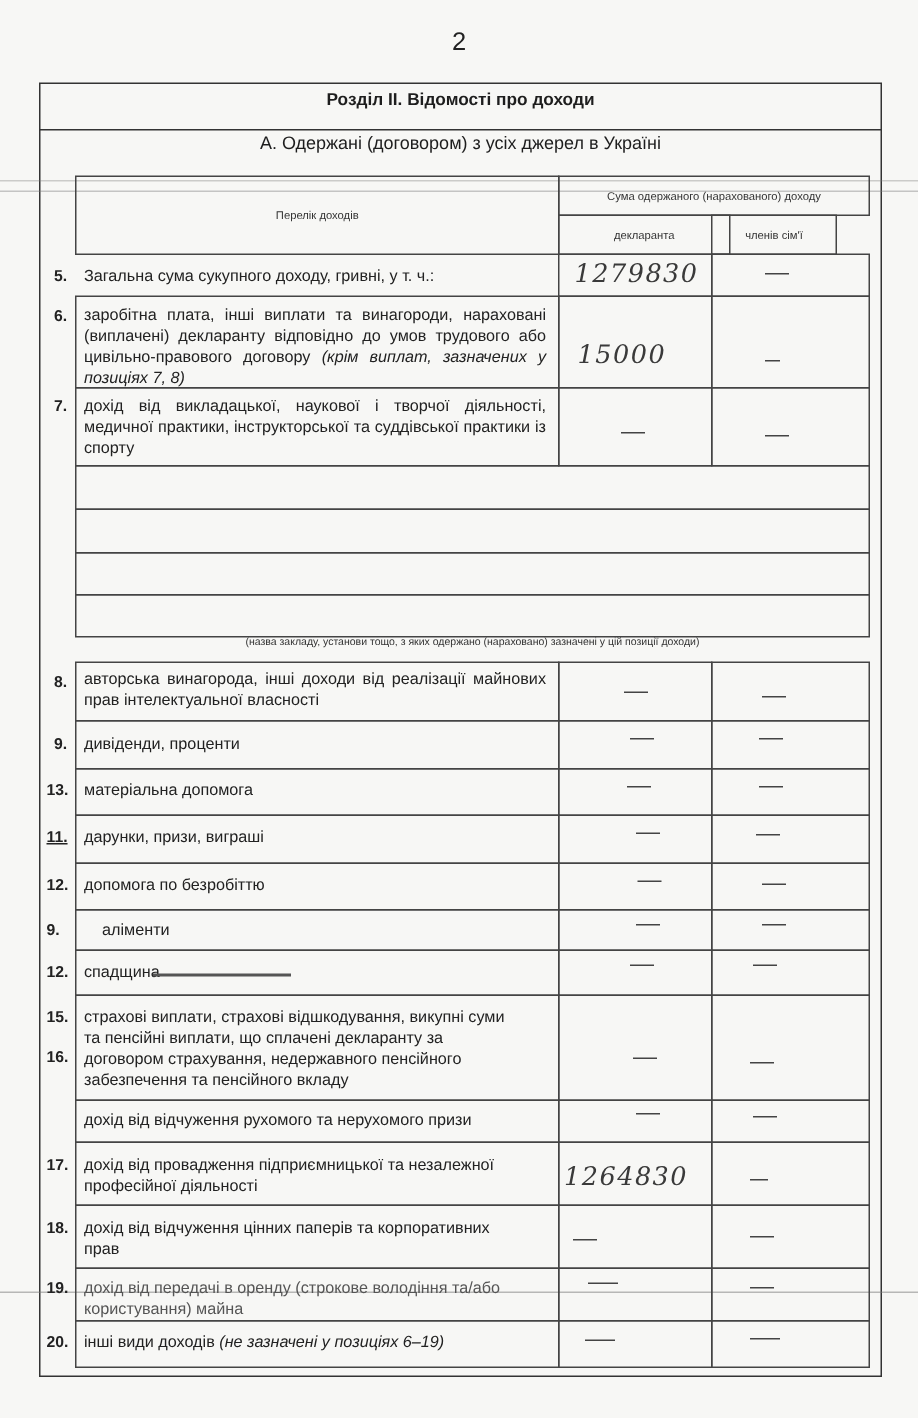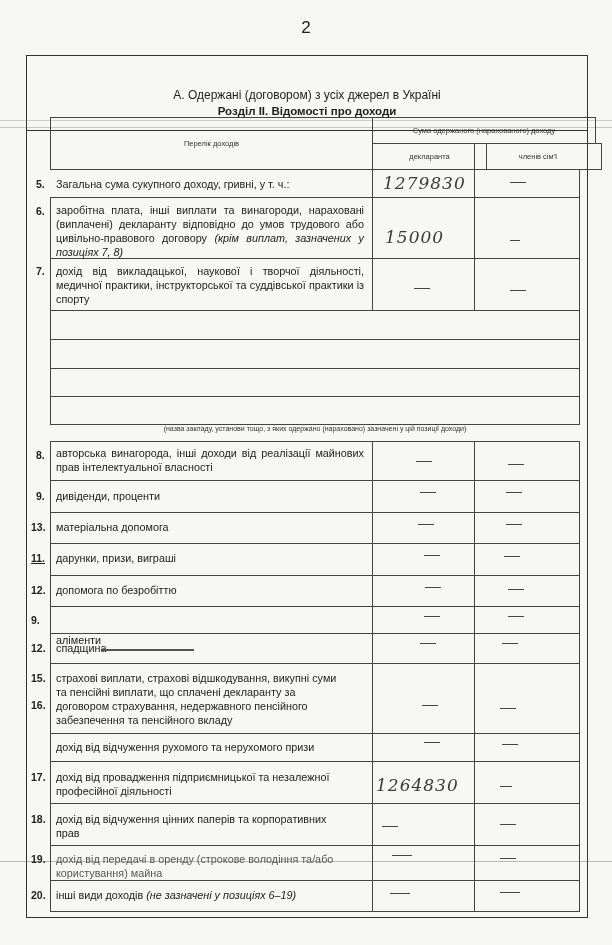--- a/index.html
+++ b/index.html
@@ -5,21 +5,21 @@
   html, body { margin:0; padding:0; }
   body {
     width:612px; height:945px; position:relative; overflow:hidden;
     background:#f7f7f5;
     font-family:"Liberation Sans", sans-serif;
     color:#1e1e1e;
   }
   .page-number { position:absolute; left:0; width:612px; top:18px; text-align:center; font-size:17px; color:#222; }
   .outer { position:absolute; left:26px; top:55px; width:562px; height:863px; border:1px solid #333; box-sizing:border-box; }
   .section-title { position:absolute; left:26px; top:55px; width:562px; height:32px; border-bottom:1px solid #333; box-sizing:border-box;
-    text-align:center; font-weight:bold; font-size:11.5px; line-height:24px;margin-top:44px; }
+    text-align:center; font-weight:bold; font-size:11.5px; line-height:24px; }
   .subtitle { position:absolute; left:26px; top:88px; width:562px; text-align:center; font-size:12px; }
   .scanline { position:absolute; height:1px; background:#777; opacity:.7; }
   .hdr { position:absolute; border:1px solid #444; box-sizing:border-box; font-size:7.5px; color:#333; display:flex; align-items:center; justify-content:center; text-align:center; }
   .num { position:absolute; left:10px; font-size:10.5px; font-weight:bold; color:#222; }
   .cell { position:absolute; border:1px solid #444; box-sizing:border-box; }
   .label { position:absolute; left:56px; width:308px; font-size:10.8px; line-height:14px; color:#222; text-align:justify; }
   .label i { font-style:italic; }
   .hw { position:absolute; font-family:"DejaVu Serif", serif; font-style:italic; font-size:17px; color:#3a3a3a; letter-spacing:1px; }
   .dash { position:absolute; width:16px; height:1.2px; background:#444; }
   .caption { position:absolute; left:50px; width:530px; top:425px; text-align:center; font-size:7px; color:#333; }
@@ -31,23 +31,23 @@
 
 <div class="outer"></div>
 <div class="section-title">Розділ II. Відомості про доходи</div>
 <div class="subtitle">А. Одержані (договором) з усіх джерел в Україні</div>
 
 <div class="scanline" style="left:0;top:120px;width:612px;opacity:.35;"></div>
 <div class="scanline" style="left:0;top:127px;width:612px;opacity:.4;"></div>
 <div class="scanline" style="left:0;top:861px;width:612px;opacity:.5;"></div>
 
 <div class="hdr" style="left:50px;top:117px;width:323px;height:53px;">Перелік доходів</div>
-<div class="hdr" style="left:372px;top:117px;width:224px;height:27px;">Сума одержаного (нарахованого) доходу</div>
+<div class="hdr" style="left:372px;top:117px;width:208px;height:27px;">Сума одержаного (нарахованого) доходу</div>
 <div class="hdr" style="left:372px;top:143px;width:115px;height:27px;">декларанта</div>
-<div class="hdr" style="left:474px;top:143px;width:128px;height:27px;">членів сім'ї</div>
+<div class="hdr" style="left:474px;top:143px;width:84px;height:27px;">членів сім'ї</div>
 
 <div>
   <span class="num" style="left:36px;top:178px;">5.</span>
   <span class="label" style="top:177px;white-space:nowrap;">Загальна сума сукупного доходу, гривні, у т. ч.:</span>
   <div class="cell" style="left:372px;top:169px;width:103px;height:29px;"></div>
   <div class="cell" style="left:474px;top:169px;width:106px;height:29px;"></div>
   <span class="hw" style="left:383px;top:173px;">1279830</span>
   <div class="dash" style="left:510px;top:182px;"></div>
 </div>
 
@@ -123,21 +123,21 @@
   <span class="label" style="top:583px;">допомога по безробіттю</span>
   <div class="cell" style="left:372px;top:575px;width:103px;height:32px;"></div>
   <div class="cell" style="left:474px;top:575px;width:106px;height:32px;"></div>
   <div class="dash" style="left:425px;top:587px;"></div>
   <div class="dash" style="left:508px;top:589px;"></div>
 </div>
 
 <div>
   <div class="cell" style="left:50px;top:606px;width:323px;height:28px;"></div>
   <span class="num" style="left:31px;top:614px;">9.</span>
-  <span class="label" style="top:633px;">аліменти</span>
+  <span class="label" style="top:613px;margin-left:12px;">аліменти</span>
   <div class="cell" style="left:372px;top:606px;width:103px;height:28px;"></div>
   <div class="cell" style="left:474px;top:606px;width:106px;height:28px;"></div>
   <div class="dash" style="left:424px;top:616px;"></div>
   <div class="dash" style="left:508px;top:616px;"></div>
 </div>
 
 <div>
   <div class="cell" style="left:50px;top:633px;width:323px;height:31px;"></div>
   <span class="num" style="left:31px;top:642px;">12.</span>
   <span class="label" style="top:641px;">спадщина</span>

